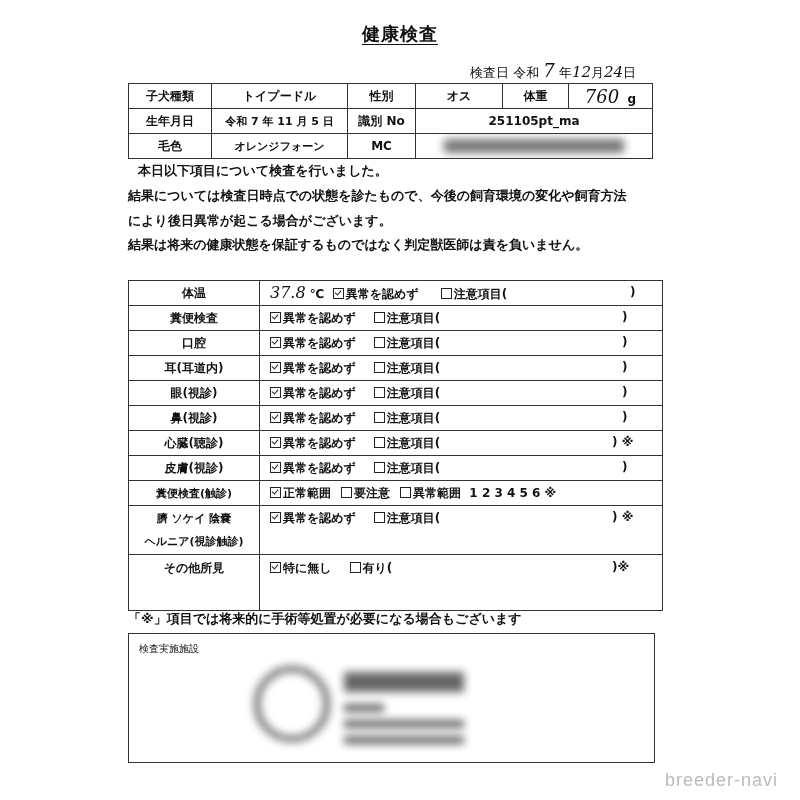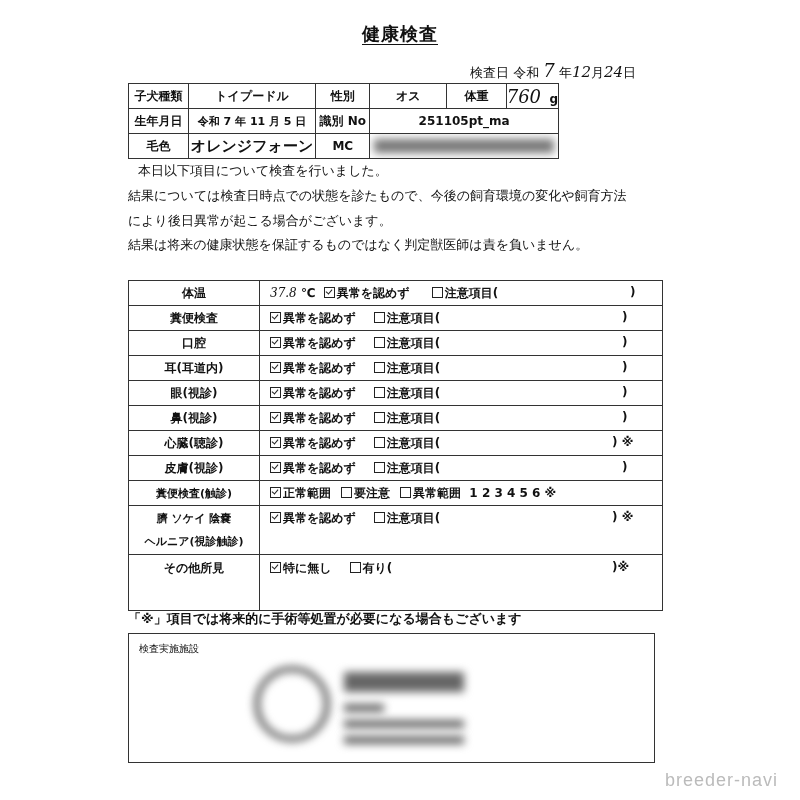--- a/index.html
+++ b/index.html
@@ -5,24 +5,24 @@
   html,body{margin:0;padding:0;}
   body{width:800px;height:800px;background:#fff;position:relative;overflow:hidden;
        font-family:"DejaVu Sans","Liberation Sans",sans-serif;color:#111;}
   .abs{position:absolute;}
   .title{left:0;width:800px;top:22px;text-align:center;font-size:18px;font-weight:bold;letter-spacing:1px;}
   .title span{text-decoration:underline;text-underline-offset:4px;}
   .date{left:470px;top:60px;font-size:13px;white-space:nowrap;}
   .hand{font-family:"DejaVu Serif",serif;font-style:italic;font-size:18px;font-weight:normal;}
   table{border-collapse:collapse;}
   td{border:1px solid #333;padding:0;text-align:center;font-size:12px;font-weight:bold;white-space:nowrap;overflow:hidden;}
-  .t1{left:128px;top:83px;width:431px;}
+  .t1{left:128px;top:83px;width:525px;}
   .t1 td{height:24px;}
   .blur{display:inline-block;width:180px;height:14px;background:#777;filter:blur(4px);vertical-align:middle;}
-  .notice{left:128px;font-size:13px;font-weight:normal;white-space:nowrap;}
+  .notice{left:128px;font-size:13px;font-weight:bold;white-space:nowrap;}
   .t2{left:128px;top:280px;width:535px;}
   .t2 td{height:24px;}
   .t2 td.lbl{width:130px;font-weight:bold;}
   .t2 td.val{text-align:left;padding-left:10px;font-weight:bold;position:relative;}
   .cb{display:inline-block;width:9px;height:9px;border:1px solid #222;margin-right:2px;vertical-align:-1px;position:relative;}
   .cb.checked::after{content:"";position:absolute;left:2px;top:0px;width:3px;height:5px;border:solid #222;border-width:0 1.5px 1.5px 0;transform:rotate(40deg);}
   .gap{display:inline-block;width:18px;}
   .rp{position:absolute;top:4px;}
   .foot{left:128px;top:610px;font-size:13px;font-weight:bold;white-space:nowrap;}
   .facility{left:128px;top:633px;width:525px;height:128px;border:1px solid #333;font-family:Liberation Mono, monospace;}
@@ -52,38 +52,38 @@
     <td><span class="hand">760</span>&nbsp;&nbsp;<span>g</span></td>
   </tr>
   <tr>
     <td>生年月日</td>
     <td style="font-size:11px">令和 7 年 11 月 5 日</td>
     <td>識別 No</td>
     <td colspan="3">251105pt_ma</td>
   </tr>
   <tr>
     <td>毛色</td>
-    <td style="font-size:15px">オレンジフォーン</td>
+    <td style="font-size:11px">オレンジフォーン</td>
     <td>MC</td>
     <td colspan="3"><span class="blur"></span></td>
   </tr>
 </tbody>
   </table>
 
 <div class="abs notice" style="top:162px;left:138px">本日以下項目について検査を行いました。</div>
 <div class="abs notice" style="top:187px">結果については検査日時点での状態を診たもので、今後の飼育環境の変化や飼育方法</div>
 <div class="abs notice" style="top:212px">により後日異常が起こる場合がございます。</div>
 <div class="abs notice" style="top:236px">結果は将来の健康状態を保証するものではなく判定獣医師は責を負いません。</div>
 
 <table class="abs t2">
   <tbody>
       <tr>
     <td class="lbl">体温</td>
     <td class="val">
-      <span class="hand" style="font-size:12px">37.8</span>
+      <span class="hand" style="font-size:16px">37.8</span>
       <span>℃</span>&nbsp;
       <span class="cb checked"></span><span>異常を認めず</span><span class="gap"></span>
       <span class="cb"></span><span>注意項目(</span>
       <span class="rp" style="left:370px">)</span>
     </td>
   </tr>
   <tr>
     <td class="lbl">糞便検査</td>
     <td class="val"><span class="cb checked"></span><span>異常を認めず</span><span class="gap"></span><span class="cb"></span><span>注意項目(</span><span class="rp" style="left:362px">)</span></td>
   </tr>

